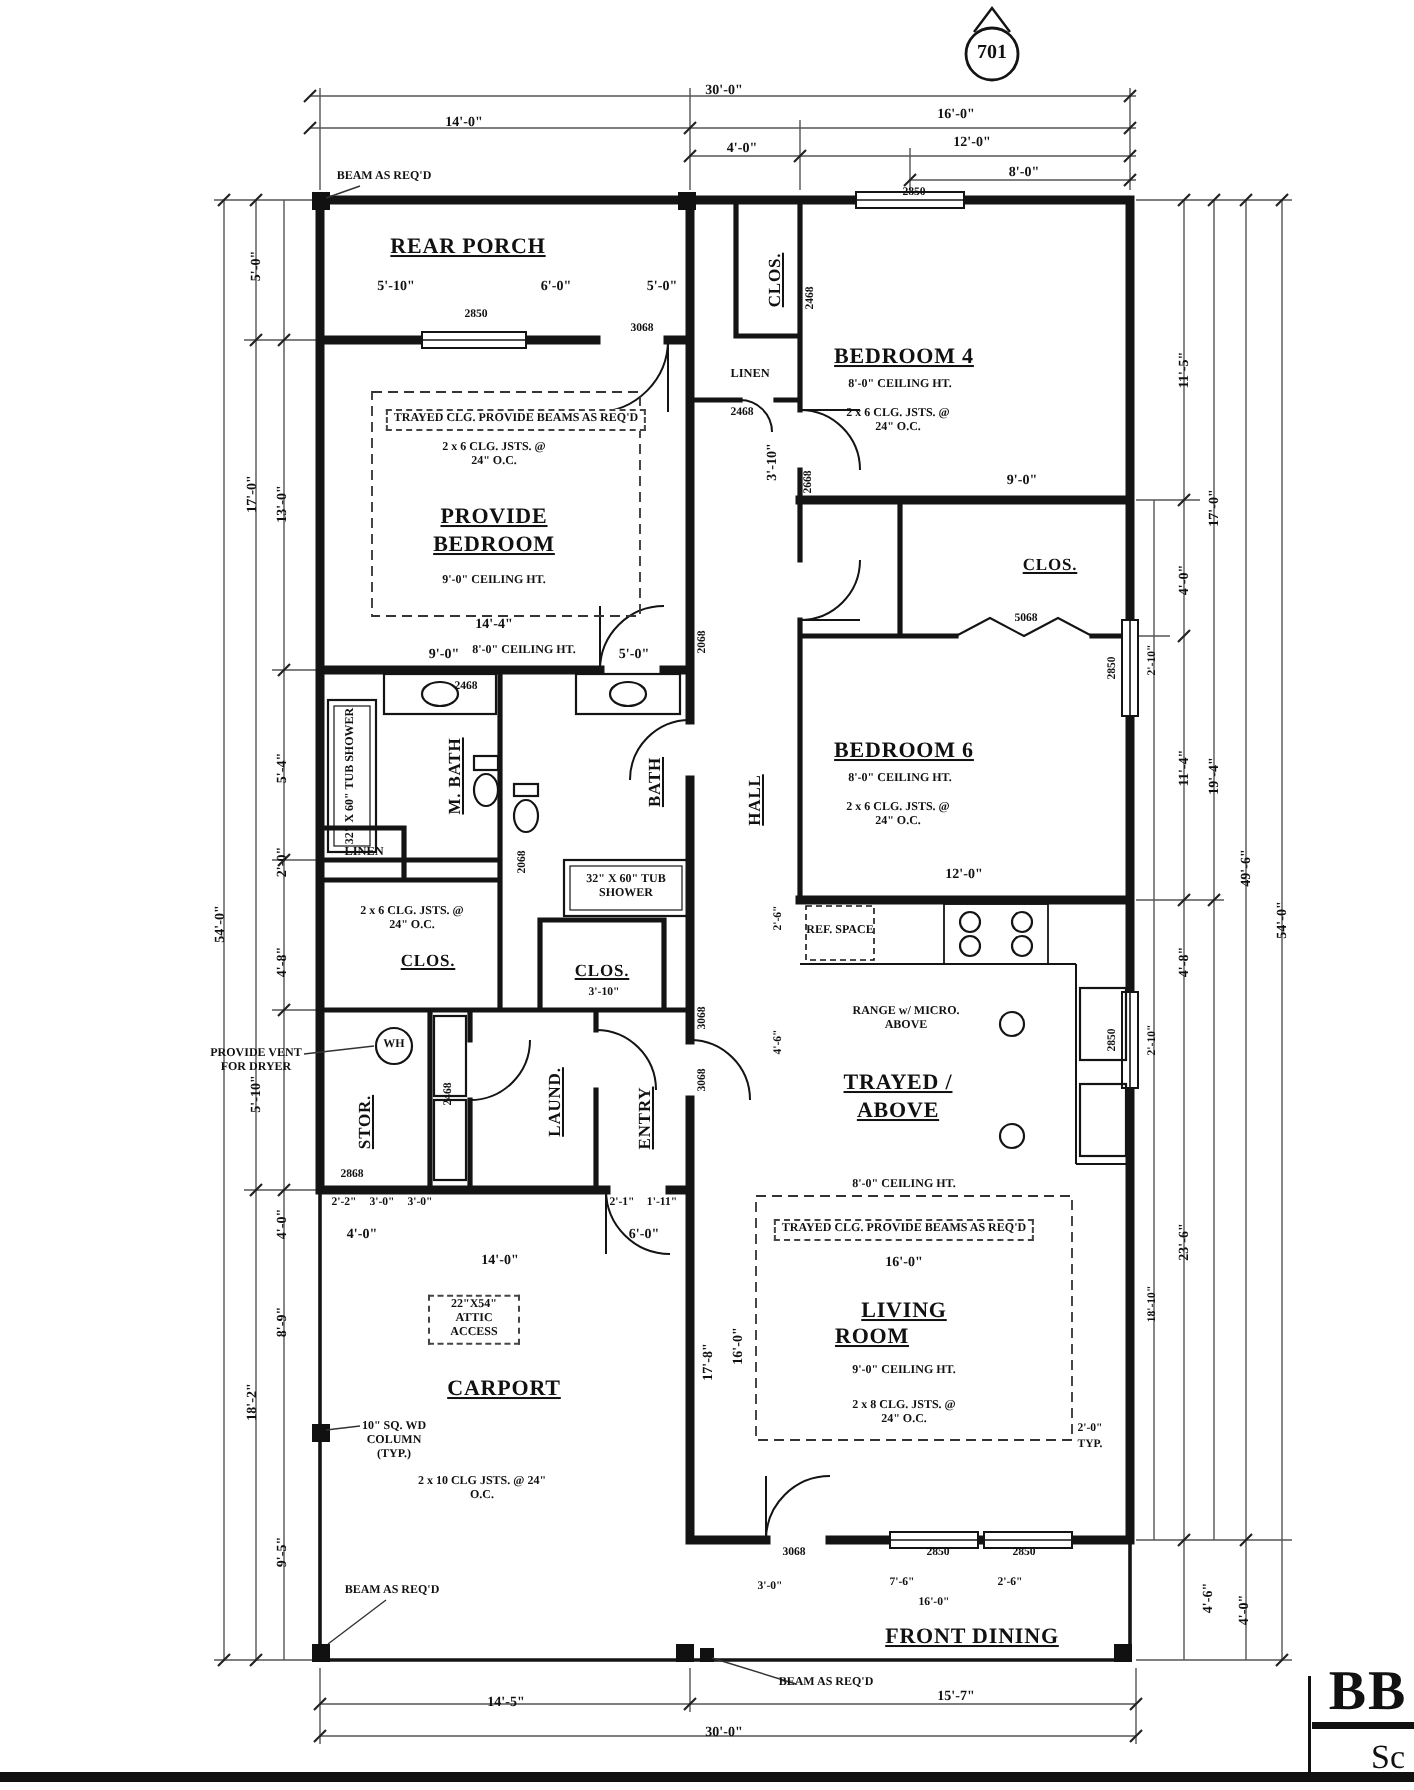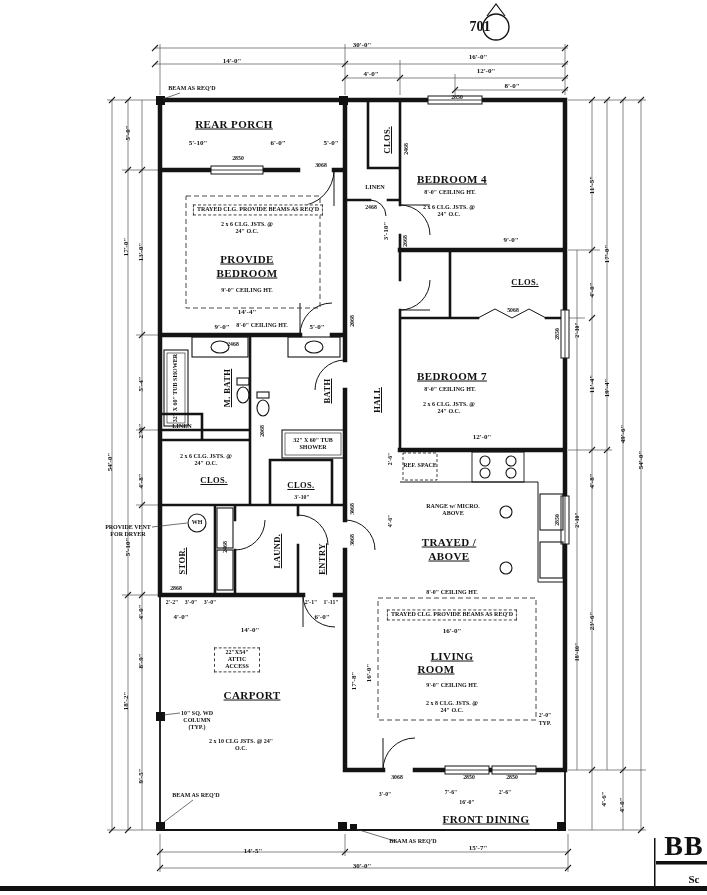--- a/index.html
+++ b/index.html
@@ -155,21 +155,21 @@
     <rect x="0" y="886" width="707" height="5" fill="#111"></rect>
     <rect x="656" y="861" width="51" height="3.5" fill="#111"></rect>
     <rect x="654" y="838" width="1.5" height="48" fill="#111"></rect>
   </g>
 </svg>
 
 <div class="lbl room" style="left:234px;top:124px">REAR PORCH</div>
 <div class="lbl room" style="left:247px;top:259px">PROVIDE</div>
 <div class="lbl room" style="left:247px;top:273px">BEDROOM</div>
 <div class="lbl room" style="left:452px;top:179px">BEDROOM 4</div>
-<div class="lbl room" style="left:452px;top:376px">BEDROOM 7</div>
+<div class="lbl room" style="left:452px;top:376px">BEDROOM 6</div>
 <div class="lbl room sm v" style="left:387px;top:140px">CLOS.</div>
 <div class="lbl room sm" style="left:525px;top:282px">CLOS.</div>
 <div class="lbl room sm" style="left:214px;top:480px">CLOS.</div>
 <div class="lbl room sm" style="left:301px;top:485px">CLOS.</div>
 <div class="lbl room sm v" style="left:227px;top:388px">M. BATH</div>
 <div class="lbl room sm v" style="left:327px;top:391px">BATH</div>
 <div class="lbl room sm v" style="left:377px;top:400px">HALL</div>
 <div class="lbl xs" style="left:375px;top:187px">LINEN</div>
 <div class="lbl xs" style="left:182px;top:426px">LINEN</div>
 <div class="lbl room sm v" style="left:182px;top:561px">STOR.</div>
@@ -285,17 +285,17 @@
 <div class="lbl" style="left:322px;top:617px">6'-0"</div>
 <div class="lbl t" style="left:545px;top:715px">2'-0"</div>
 <div class="lbl t" style="left:545px;top:723px">TYP.</div>
 <div class="lbl t v" style="left:557px;top:334px">2850</div>
 <div class="lbl t v" style="left:557px;top:520px">2850</div>
 <div class="lbl t v" style="left:225px;top:547px">2468</div>
 <div class="lbl t" style="left:302px;top:497px">3'-10"</div>
 <div class="lbl t v" style="left:262px;top:431px">2068</div>
 <div class="lbl t v" style="left:352px;top:540px">3068</div>
 
-<div class="lbl" style="left:480px;top:27px;font-size:14px">701</div>
+<div class="lbl" style="left:496px;top:27px;font-size:10px">701</div>
 <div class="lbl logo" style="left:684px;top:846px">BB</div>
-<div class="lbl" style="left:694px;top:879px;font-size:11px;font-weight:bold">Sc</div>
+<div class="lbl" style="left:694px;top:879px;font-size:17px;font-weight:normal">Sc</div>
 
 </div>
 
 </body></html>

